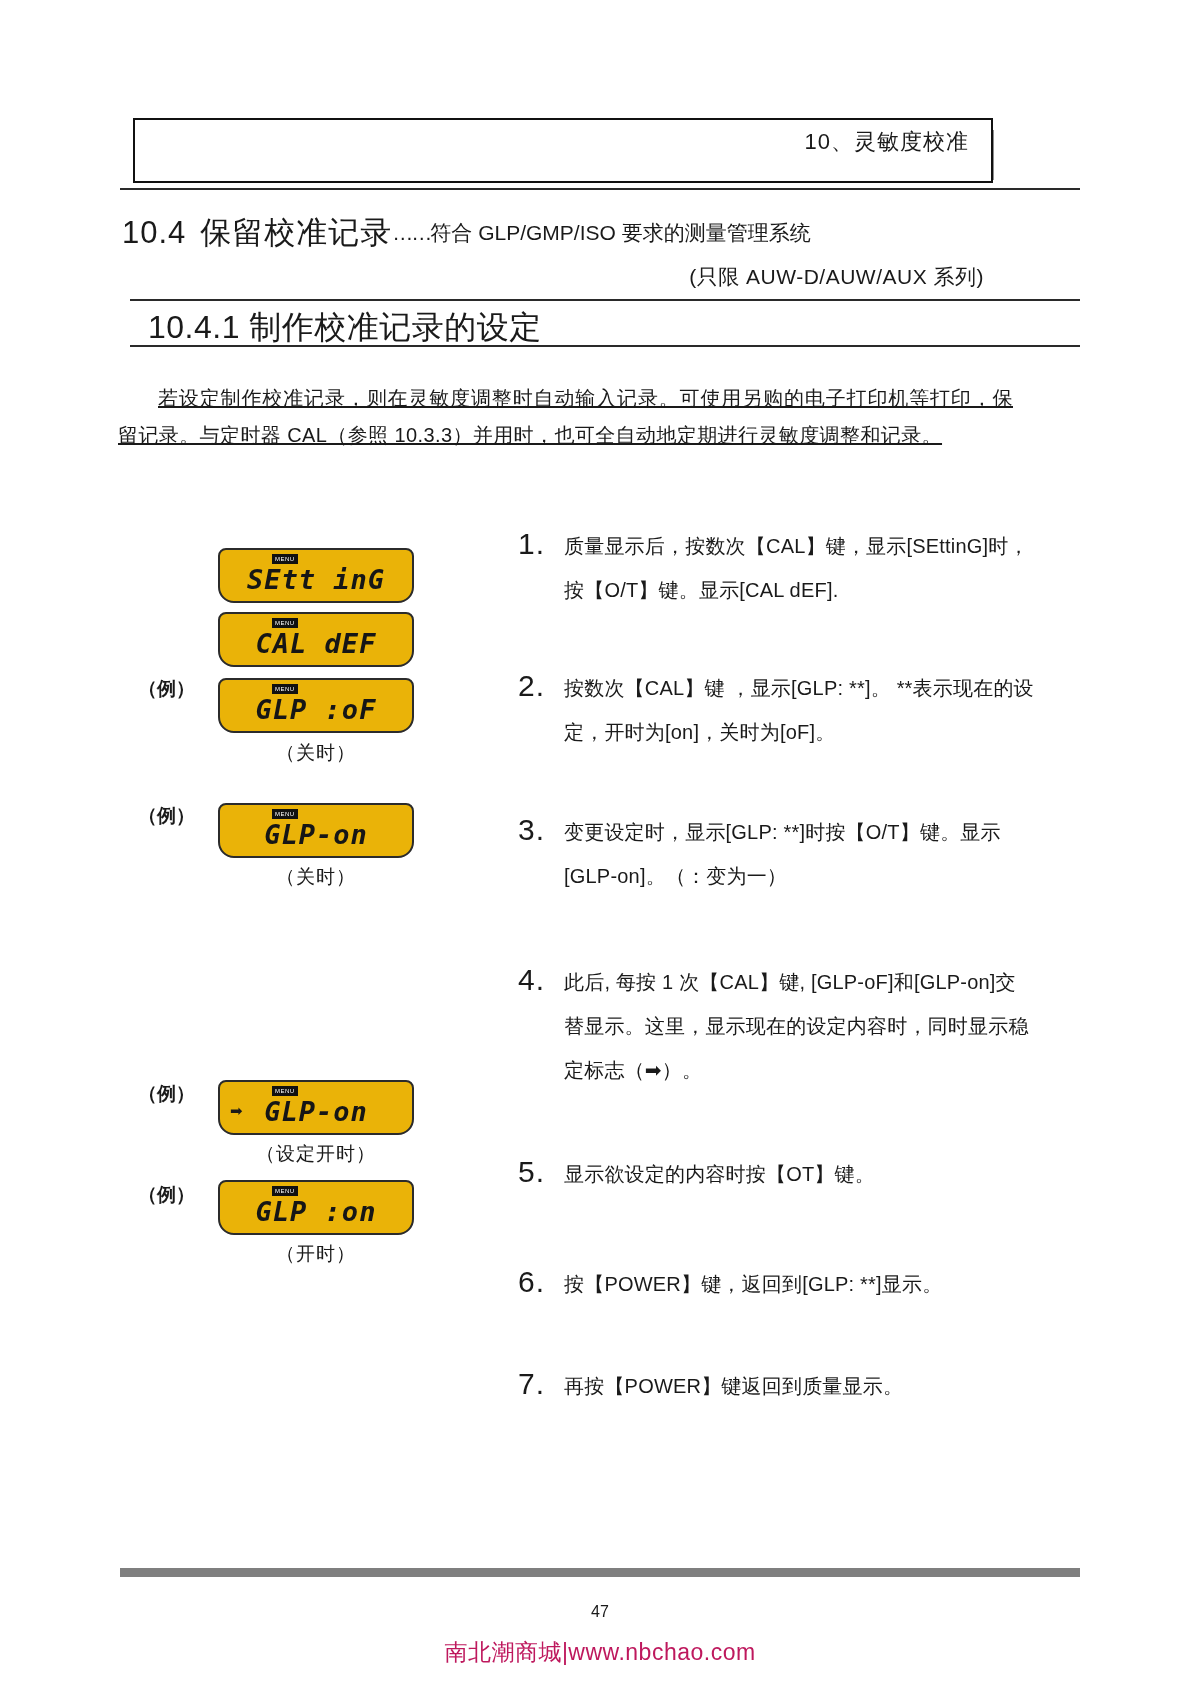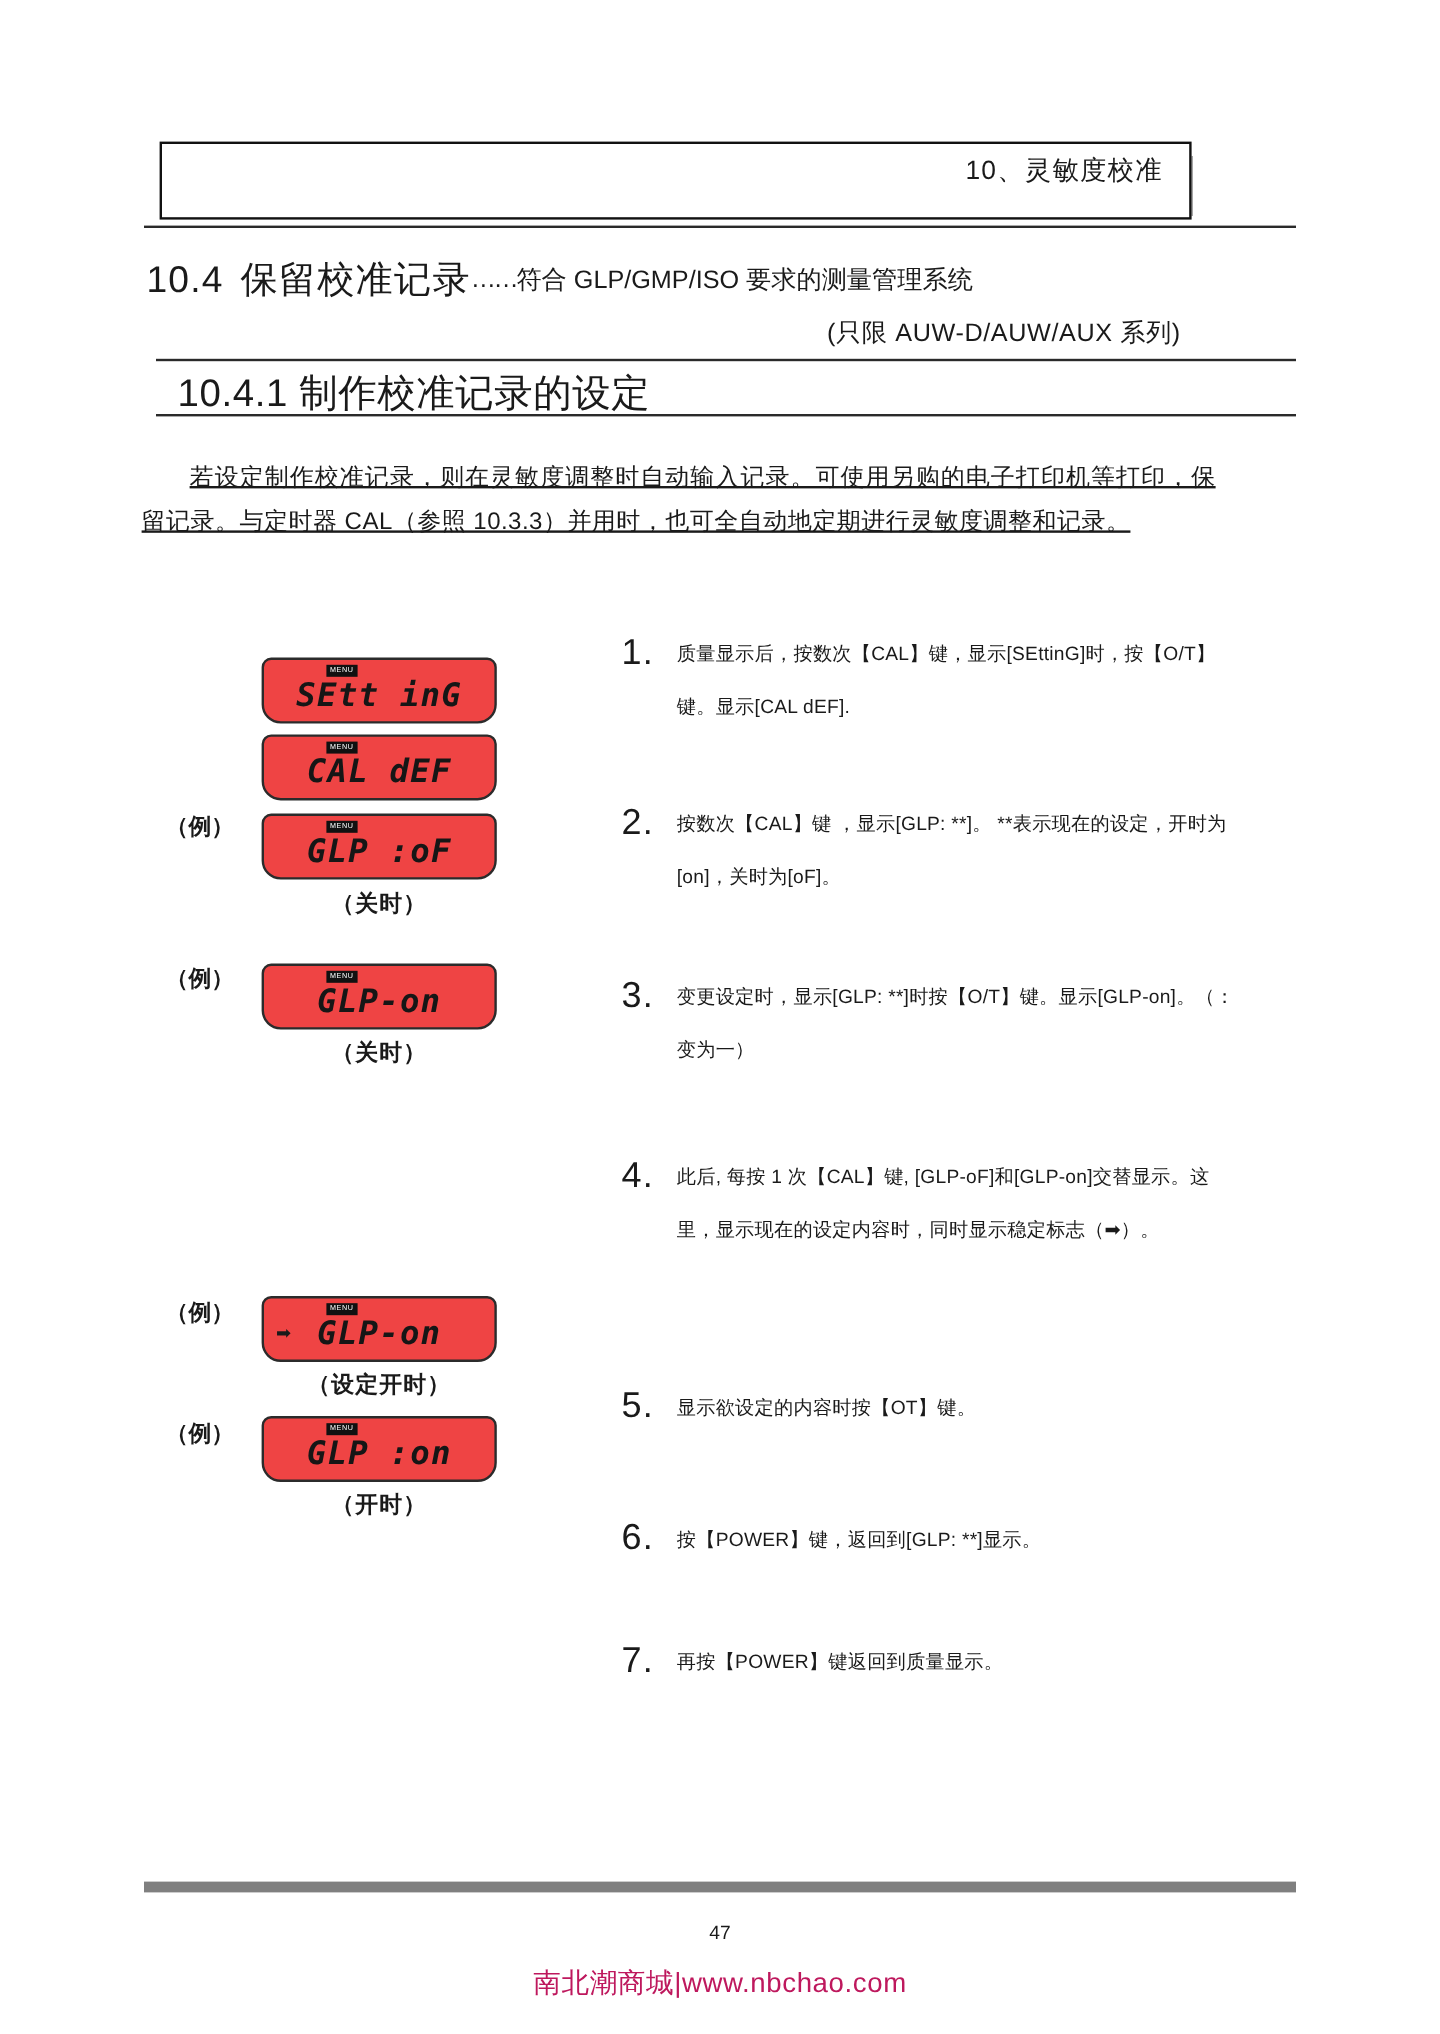--- a/index.html
+++ b/index.html
@@ -63,21 +63,21 @@
     text-align: justify;
     text-decoration: underline;
   }
 
   
   .lcd {
     position: absolute; left: 218px;
     width: 196px; height: 55px;
     border: 2px solid #2b2b2b;
     border-radius: 8px 8px 16px 16px;
-    background: #ef4444;
+    background: #eab308;
   }
   .lcd .menu-badge {
     position: absolute; left: 27%; top: 4px;
     min-width: 26px; height: 10px;
     background: #111; color: #fff;
     font-size: 6px; line-height: 10px; text-align: center;
     letter-spacing: 0.5px; padding: 0 2px;
   }
   .lcd .lcd-text {
     position: absolute; left: 0; right: 0; top: 14px;
@@ -87,40 +87,40 @@
     font-size: 27px; letter-spacing: 1px;
     color: #161616; white-space: pre;
   }
   .lcd .stable-arrow {
     position: absolute; left: 10px; top: 20px;
     font-size: 15px; font-style: normal;
   }
   .lcd-caption {
     position: absolute; left: 218px;
     width: 196px; text-align: center;
-    font-size: 19px; font-weight: 700; letter-spacing: 1px;
+    font-size: 19px; font-weight: 400; letter-spacing: 1px;
   }
   .example-label {
     position: absolute; left: 138px;
     font-size: 19px; font-weight: 600;
   }
 
   
   .step {
     position: absolute; left: 518px;
     width: 516px; display: flex; align-items: flex-start;
   }
   .step-num {
     flex: 0 0 46px;
     font-size: 30px; line-height: 40px;
     letter-spacing: 1px;
   }
   .step-text {
     flex: 1;
-    font-size: 16px; line-height: 44px;
+    font-size: 20px; line-height: 44px;
     letter-spacing: 0.2px;
   }
 
   
   .footer-bar {
     position: absolute; left: 120px; top: 1568px;
     width: 960px; height: 9px; background: #7f7f7f;
   }
   .page-num {
     position: absolute; left: 0; top: 1603px;

